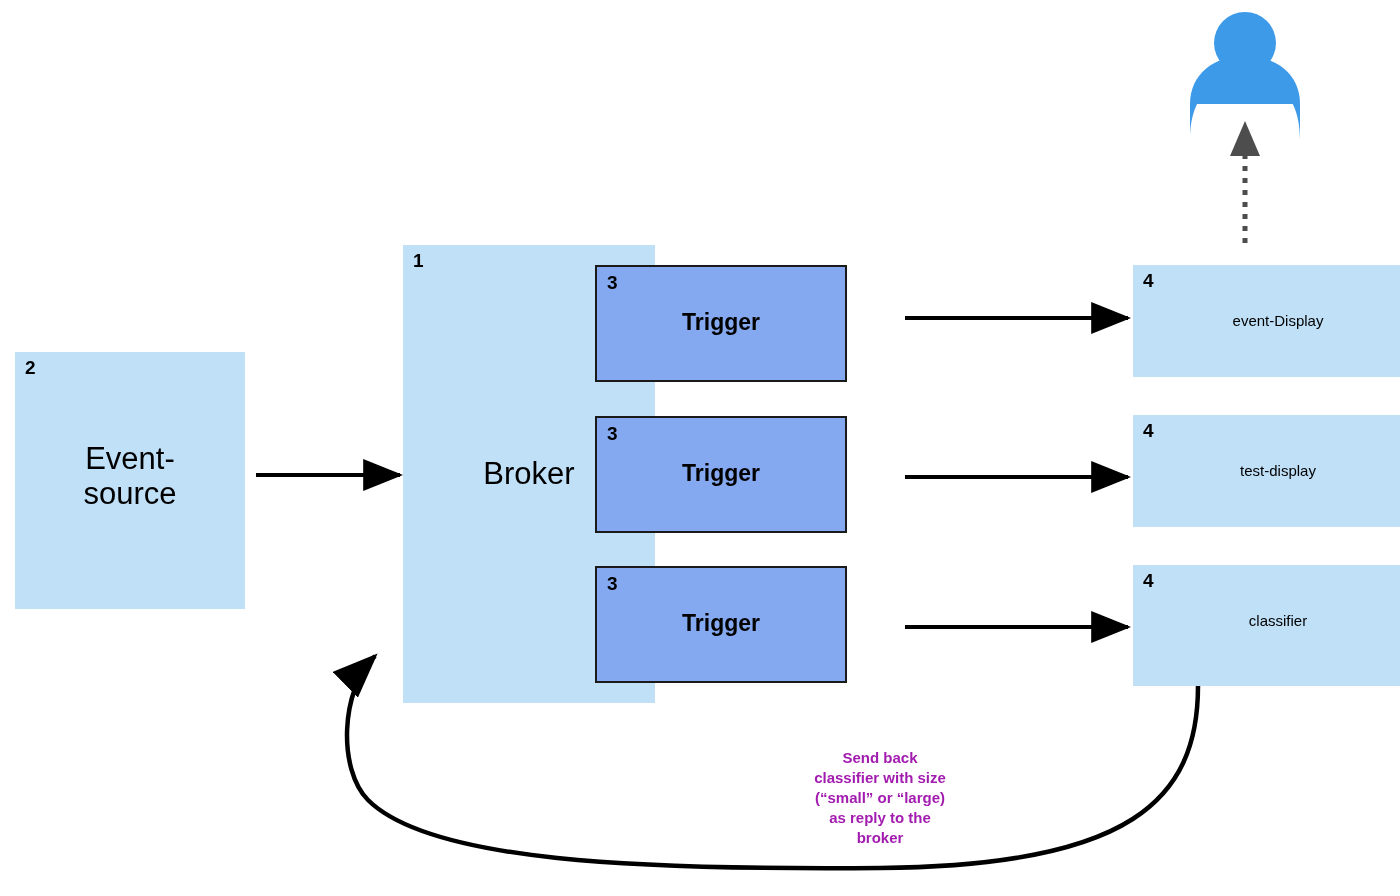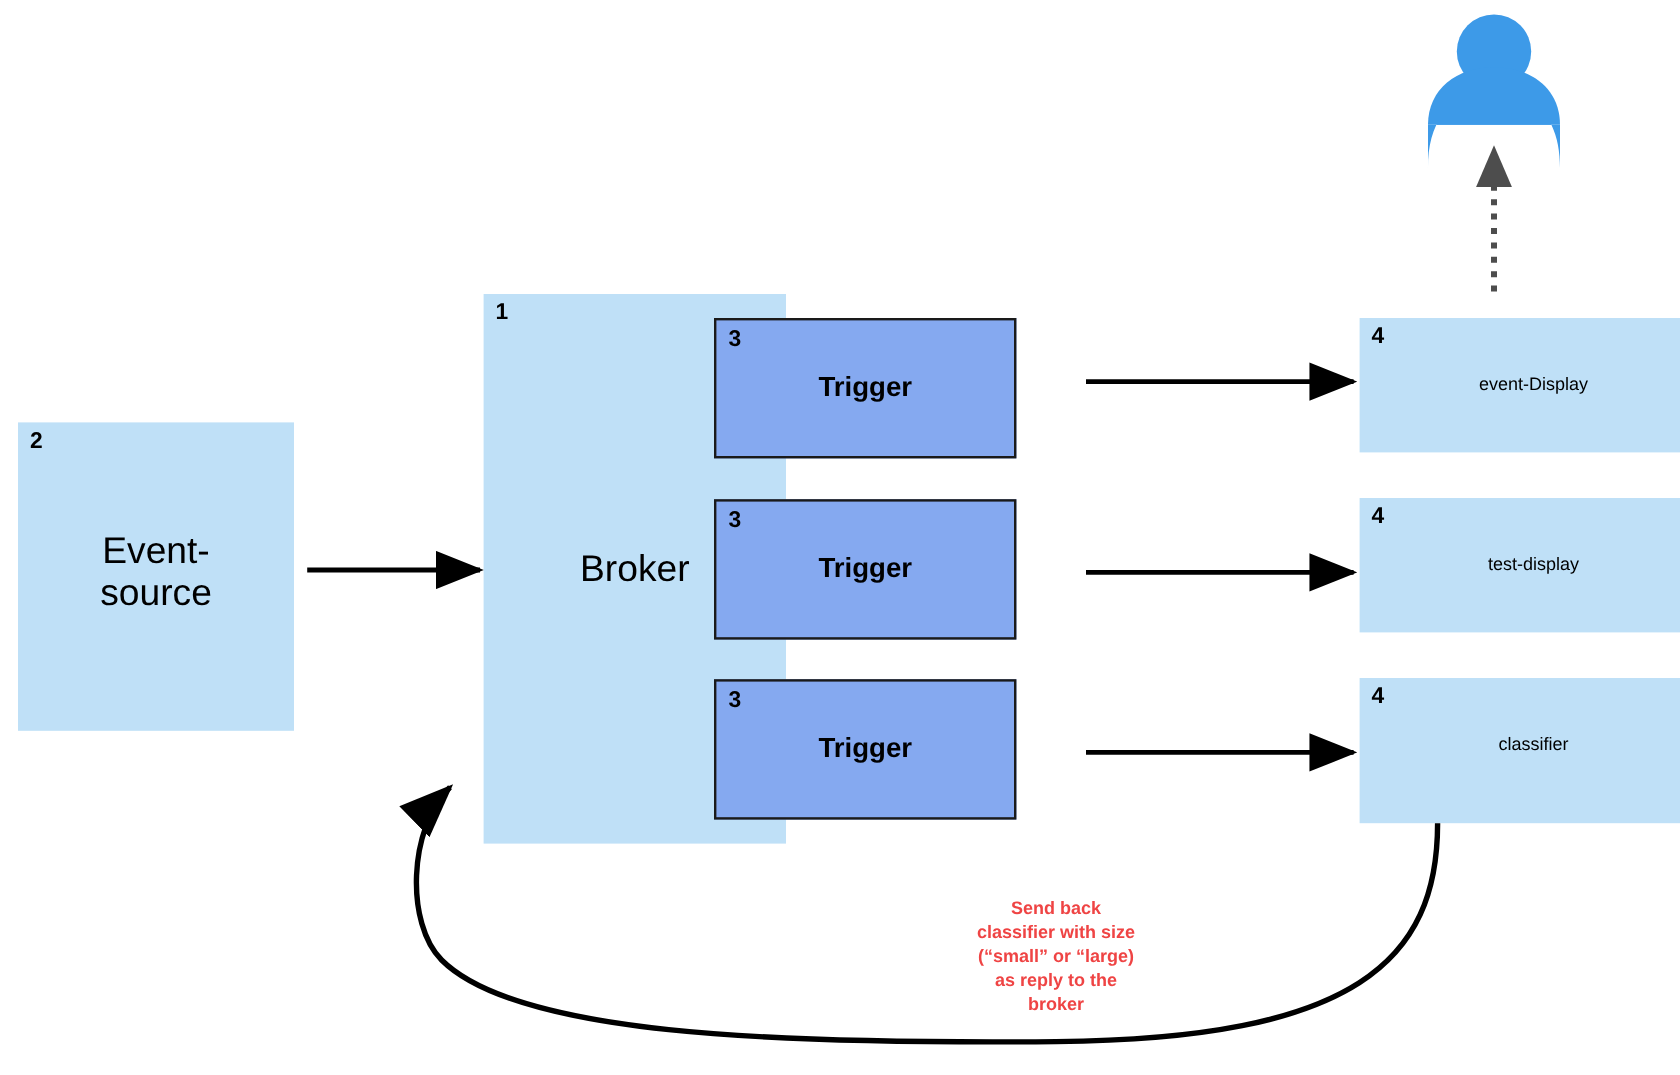--- a/index.html
+++ b/index.html
@@ -62,21 +62,21 @@
     width: 1400px;
     height: 896px;
     pointer-events: none;
   }
   .caption {
     position: absolute;
     text-align: center;
     font-size: 15px;
     font-weight: bold;
     line-height: 1.33;
-    color: #ef4444;
+    color: #a21caf;
     white-space: pre-line;
   }
   #z-broker { left: 403px; top: 245px; width: 252px; height: 458px; }
   #z-eventsource { left: 15px; top: 352px; width: 230px; height: 257px; }
   #t1 { left: 595px; top: 265px; width: 252px; height: 117px; }
   #t2 { left: 595px; top: 416px; width: 252px; height: 117px; }
   #t3 { left: 595px; top: 566px; width: 252px; height: 117px; }
   #r1 { left: 1133px; top: 265px; width: 290px; height: 112px; }
   #r2 { left: 1133px; top: 415px; width: 290px; height: 112px; }
   #r3 { left: 1133px; top: 565px; width: 290px; height: 121px; }

